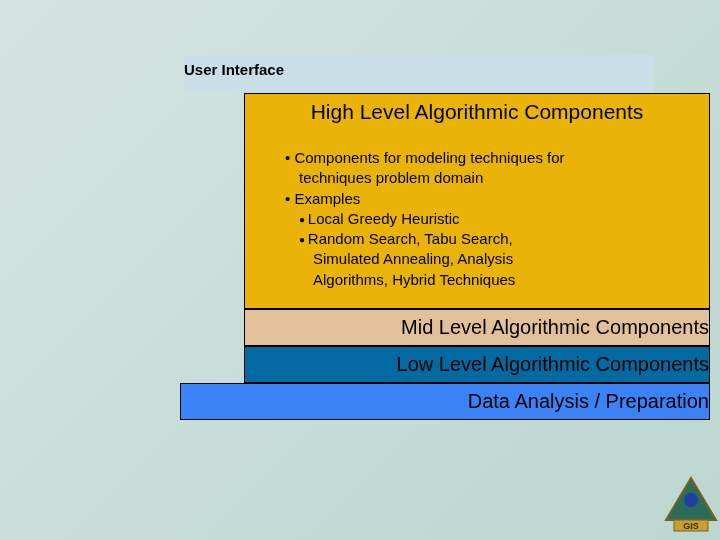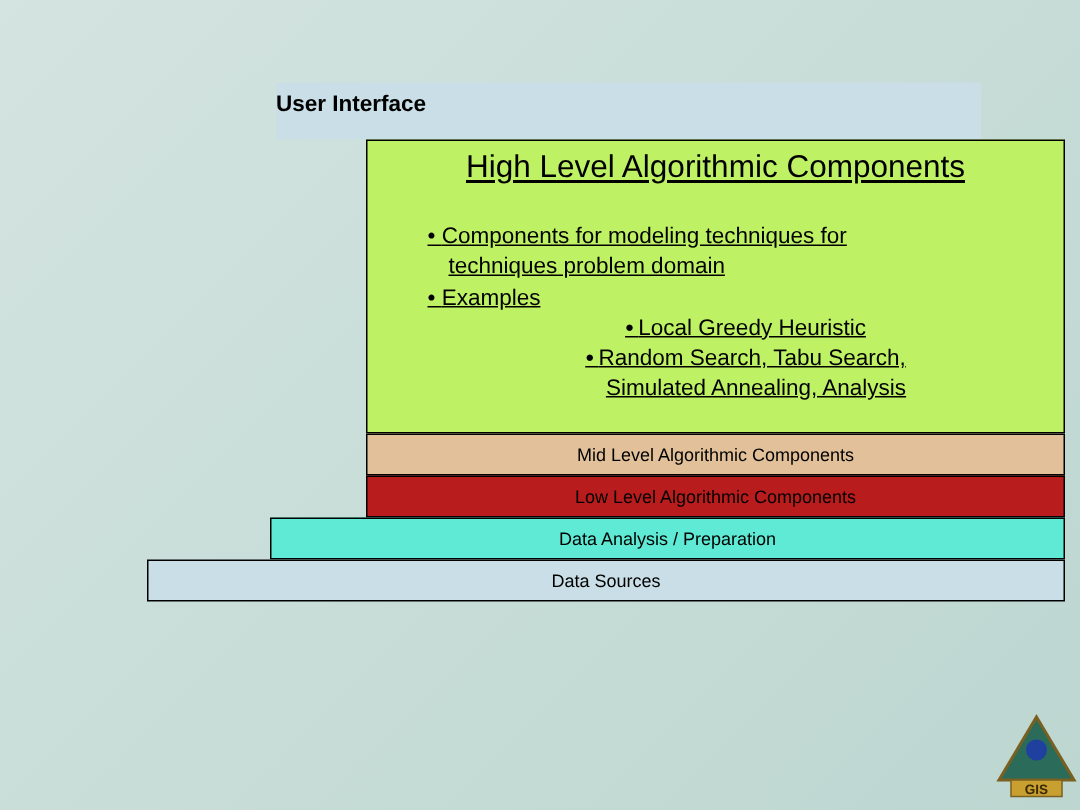--- a/index.html
+++ b/index.html
@@ -13,85 +13,83 @@
   }
   .stack {
     position: absolute;
     left: 98px;
     top: 55px;
     width: 525px;
   }
   .layer {
     border: 1px solid #000;
     box-sizing: border-box;
-    text-align: center;
-    font-size: 12px;
+    text-align: right;
+    font-size: 20px;
     padding: 6px 0;
     color: #000;
   }
   .ui-layer {
     background: #c9dee6;
     width: 470px;
     margin-left: 86px;
     height: 32px;
     padding-top: 6px;
     font-size: 15px;
     font-weight: bold;
   }
   .hlac {
-    background: #bef264;
+    background: #eab308;
     width: 466px;
     margin-left: 146px;
     border: 1px solid #000;
     box-sizing: border-box;
     padding: 6px 14px 18px 14px;
     text-align: left;
-    text-decoration: underline;
   }
   .hlac-title {
     font-size: 21px;
     text-align: center;
     margin-bottom: 24px;
     color: #000;
   }
   .hlac ul {
     list-style: none;
     margin: 0;
     padding: 0 0 0 26px;
     font-size: 15px;
     line-height: 1.35;
   }
   .hlac ul li::before {
     content: "• ";
   }
   .hlac ul.sub {
     padding-left: 40px;
-    text-align: center;
   }
   .hlac ul.sub li::before {
     content: "● ";
     font-size: 10px;
     vertical-align: middle;
   }
   .indent {
     display: block;
     padding-left: 14px;
   }
   .mlac {
     background: #e2c19a;
     width: 466px;
     margin-left: 146px;
   }
   .llac {
-    background: #b91c1c;
+    background: #0369a1;
     width: 466px;
     margin-left: 146px;
   }
   .dap {
-    background: #5eead4;
+    background: #3b82f6;
     width: 530px;
     margin-left: 82px;
   }
   .ds {
     background: #c9dee6;
     width: 612px;
     margin-left: 0px;
   }
   .left-fill {
     position: absolute;
@@ -131,28 +129,28 @@
         <span>Components for modeling techniques for</span>
         <span class="indent">techniques problem domain</span>
       </li>
       <li>Examples</li>
     </ul>
     <ul class="sub">
       <li>Local Greedy Heuristic</li>
       <li>
         <span>Random Search, Tabu Search,</span>
         <span class="indent">Simulated Annealing, Analysis</span>
+        <span class="indent">Algorithms, Hybrid Techniques</span>
       </li>
     </ul>
   </div>
 
   <div class="layer mlac">Mid Level Algorithmic Components</div>
   <div class="layer llac">Low Level Algorithmic Components</div>
   <div class="layer dap">Data Analysis / Preparation</div>
-  <div class="layer ds">Data Sources</div>
 </div>
 
 <div class="logo">
   <svg viewBox="0 0 58 58">
     <polygon points="29,2 54,44 4,44" fill="#2a6b5a" stroke="#7a6020" stroke-width="2"></polygon>
     <circle cx="29" cy="24" r="7" fill="#2040a0"></circle>
     <rect x="12" y="44" width="34" height="11" fill="#c9a030" stroke="#7a6020" stroke-width="1"></rect>
     <text x="29" y="53" font-size="9" font-weight="bold" text-anchor="middle" fill="#3a2a00">GIS</text>
   </svg>
 </div>

